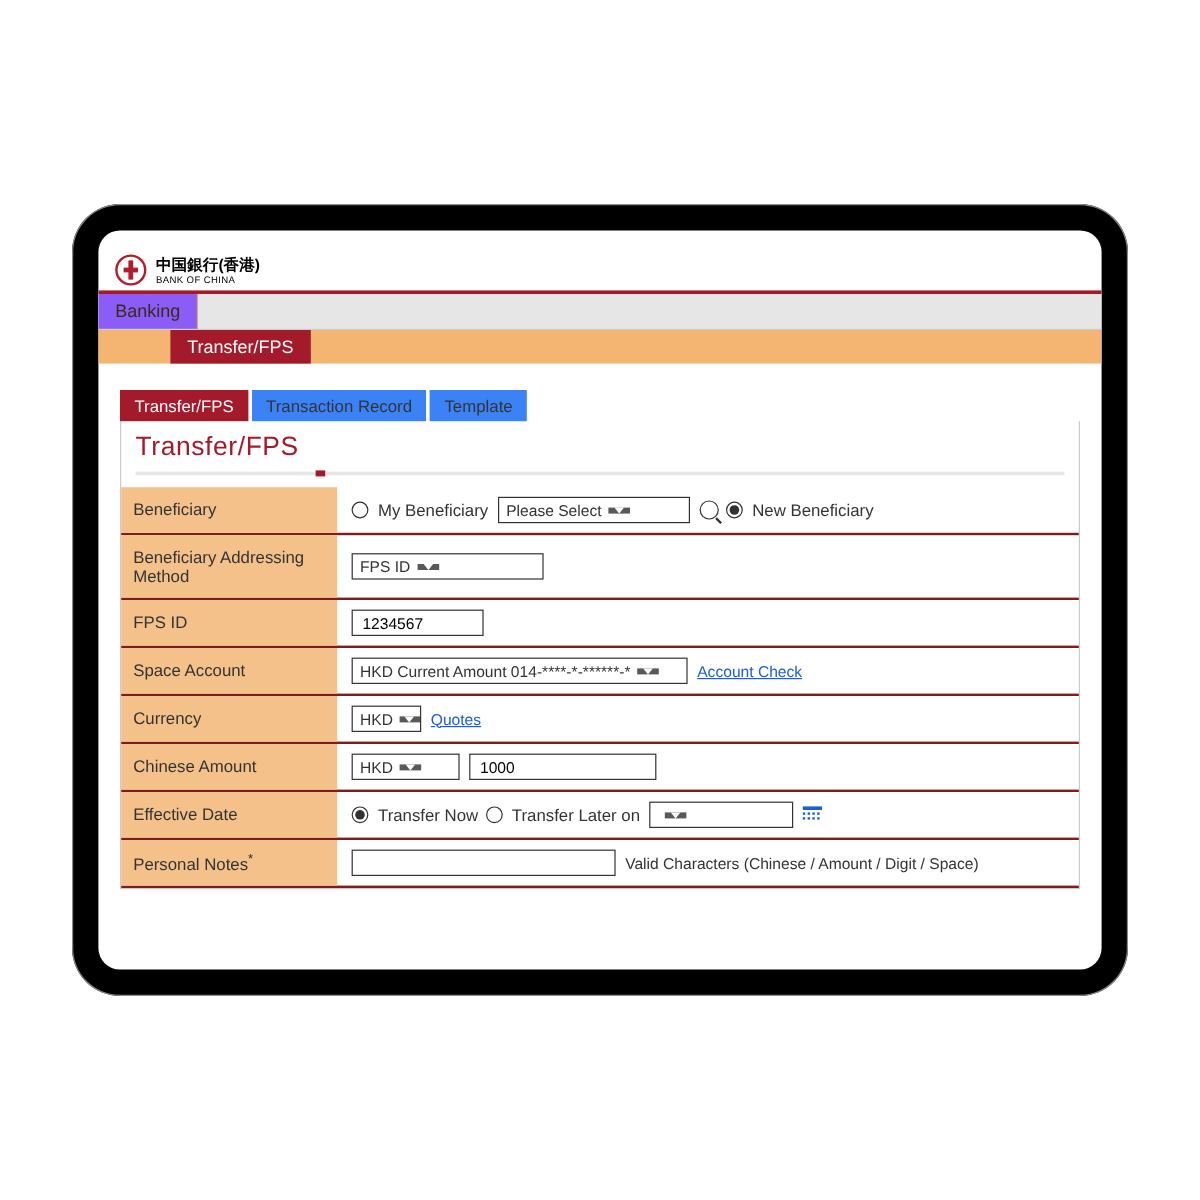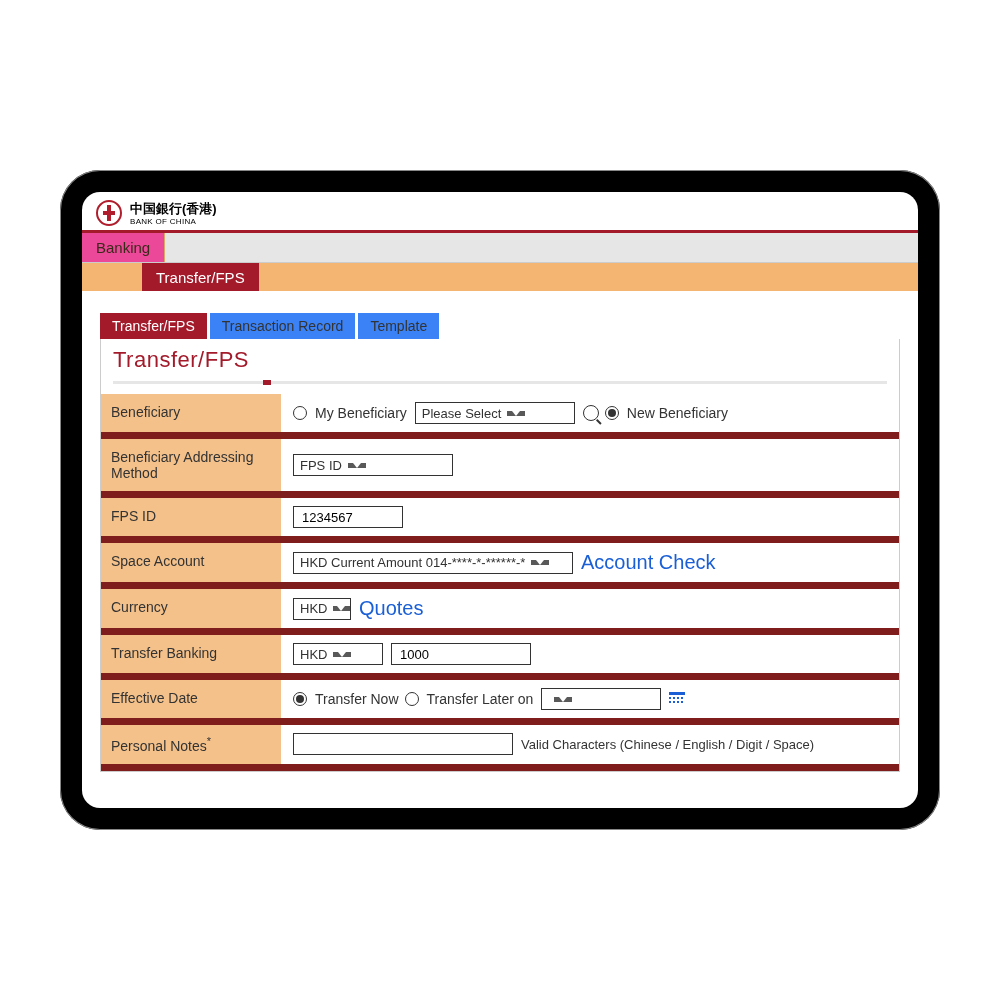--- a/index.html
+++ b/index.html
@@ -24,21 +24,21 @@
   background: #fff;
   width: 100%;
   height: 100%;
   border-radius: 18px;
   overflow: hidden;
   position: relative;
 }
 .header {
   display: flex;
   align-items: center;
-  padding: 8px 14px 4px 14px;
+  padding: 20px 14px 4px 14px;
   gap: 8px;
 }
 .logo-circle {
   width: 26px; height: 26px;
   border: 2px solid #b01e2d;
   border-radius: 50%;
   position: relative;
   flex-shrink: 0;
 }
 .logo-circle::before {
@@ -57,21 +57,21 @@
 }
 .logo-text-main { font-size: 13px; font-weight: bold; }
 .logo-text-sub { font-size: 8px; letter-spacing: 0.3px; margin-top: -1px; }
 .red-bar { height: 3px; background: #a31b2b; }
 .nav-top {
   background: #e6e6e6;
   display: flex;
   border-bottom: 1px solid #ccc;
 }
 .nav-top-item {
-  background: #ec4899;
+  background: #8b5cf6;
   padding: 6px 14px;
   font-size: 15px;
   color: #3b2a1a;
   border-right: 1px solid #d9a869;
 }
 .nav-sub {
   background: #f4b573;
   height: 28px;
   display: flex;
   align-items: stretch;
@@ -126,21 +126,21 @@
   content: "";
   position: absolute;
   left: 150px;
   top: -1px;
   width: 8px;
   height: 5px;
   background: #a31b2b;
 }
 .form-row {
   display: flex;
-  border-bottom: 7px solid #7f1d1d;
+  border-bottom: 2px solid #7f1d1d;
 }
 .form-label-cell {
   width: 180px;
   background: #f4c18a;
   padding: 10px 10px;
   font-size: 14px;
   color: #333;
   flex-shrink: 0;
 }
 .form-value-cell {
@@ -217,21 +217,22 @@
 }
 .text-input {
   border: 1px solid #333;
   height: 22px;
   padding: 2px 8px;
   font-size: 13px;
   font-family: inherit;
 }
 .link-text {
   color: #1a5fd6;
-  font-size: 20px;
+  text-decoration: underline;
+  font-size: 13px;
   cursor: pointer;
 }
 .calendar-icon {
   width: 16px; height: 14px;
   position: relative;
   display: inline-block;
   cursor: pointer;
 }
 .calendar-icon::before {
   content: "";
@@ -351,28 +352,28 @@
               <span class="select-box" style="width:58px">
                 <span class="select-text">HKD</span>
                 <span class="select-arrow"></span>
               </span>
               <span class="link-text">Quotes</span>
             </div>
           </div>
         </div>
 
         <div class="form-row">
-          <div class="form-label-cell">Transfer Banking</div>
+          <div class="form-label-cell">Chinese Amount</div>
           <div class="form-value-cell">
             <div class="inline-row">
               <span class="select-box" style="width:90px">
                 <span class="select-text">HKD</span>
                 <span class="select-arrow"></span>
               </span>
-              <input class="text-input" style="width: 140px;" value="1000">
+              <input class="text-input" style="width: 156px;" value="1000">
             </div>
           </div>
         </div>
 
         <div class="form-row">
           <div class="form-label-cell">Effective Date</div>
           <div class="form-value-cell">
             <div class="inline-row">
               <span class="radio selected"></span>
               <span>Transfer Now</span>
@@ -398,21 +399,21 @@
           </div>
         </div>
 
         <div class="form-row">
           <div class="form-label-cell">
             <span>Personal Notes</span><span class="asterisk">*</span>
           </div>
           <div class="form-value-cell">
             <div class="inline-row">
               <input class="text-input" style="width: 220px;">
-              <span class="hint-text">Valid Characters (Chinese / English / Digit / Space)</span>
+              <span class="hint-text">Valid Characters (Chinese / Amount / Digit / Space)</span>
             </div>
           </div>
         </div>
 
       </div>
     </div>
 
   </div>
 </div>
 

